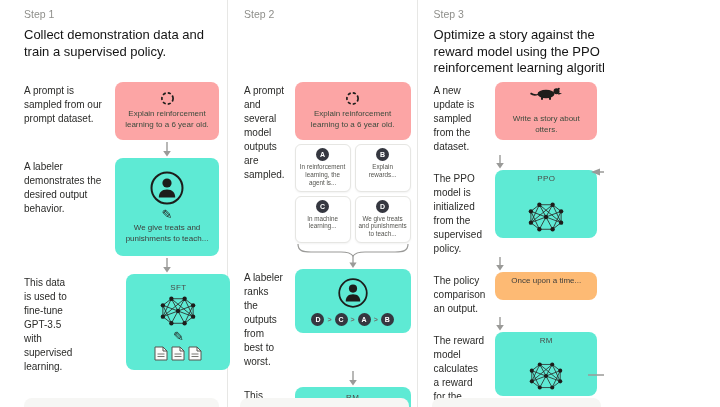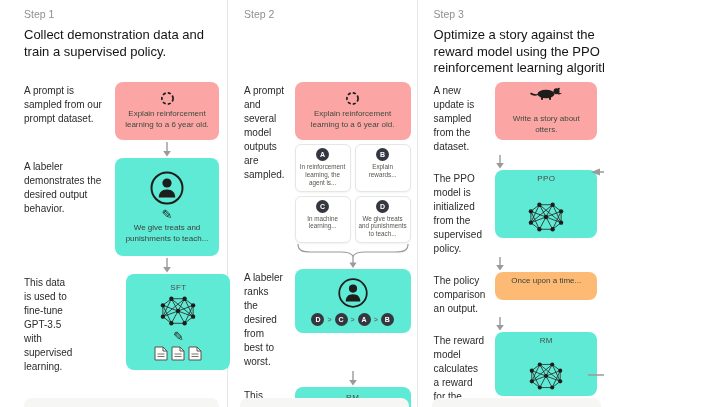--- a/index.html
+++ b/index.html
@@ -199,21 +199,21 @@
       <div class="fig arrow-cell" style="height:26px">
         <svg width="116" height="26" viewBox="0 0 116 26">
           <path d="M3,1 C3,8 8,9 16,9 L46,9 C53,9 56,10 58,13 C60,10 63,9 70,9 L100,9 C108,9 113,8 113,1" fill="none" stroke="#9a9a98" stroke-width="1.2"></path>
           <line x1="58" y1="13" x2="58" y2="20" stroke="#9a9a98" stroke-width="1.3"></line>
           <polygon points="54.4,19.5 61.6,19.5 58,25" fill="#9a9a98"></polygon>
         </svg>
       </div>
     </div>
 
     <div class="row">
-      <div class="txt">A labeler ranks the desired from best to worst.</div>
+      <div class="txt">A labeler ranks the outputs from best to worst.</div>
       <div class="fig box gray h64">
         <span>
           <svg width="32" height="32" viewBox="0 0 36 36">
             <circle cx="18" cy="18" r="15.5" fill="none" stroke="#1d1d1b" stroke-width="2"></circle>
             <circle cx="18" cy="13" r="4.6" fill="#1d1d1b"></circle>
             <path d="M18,19.5 c-5.4,0 -8.2,3.2 -8.2,8 h16.4 c0,-4.8 -2.8,-8 -8.2,-8 z" fill="#1d1d1b"></path>
           </svg>
         </span>
         <div class="rank">
           <div class="letter-circle">D</div>

